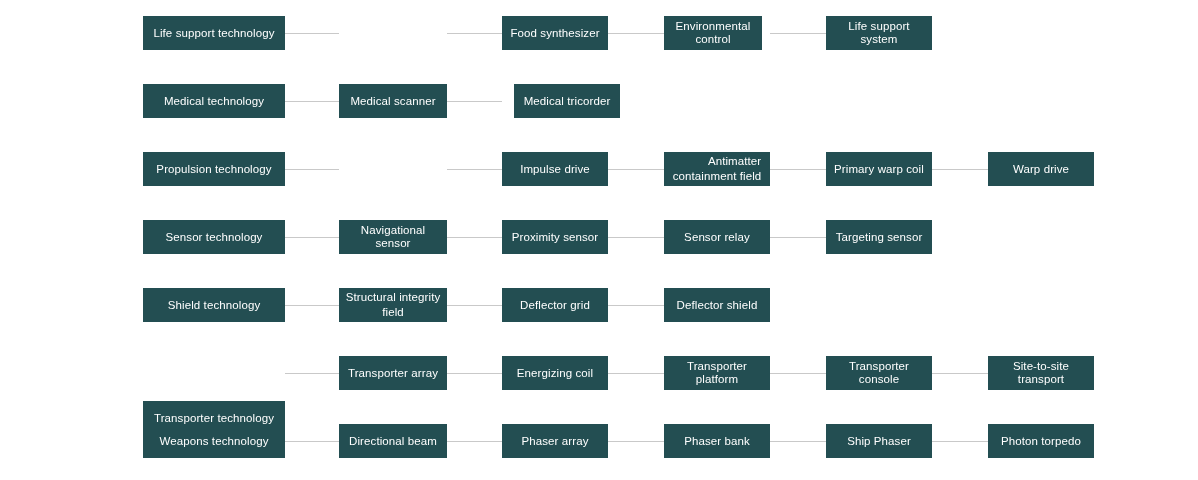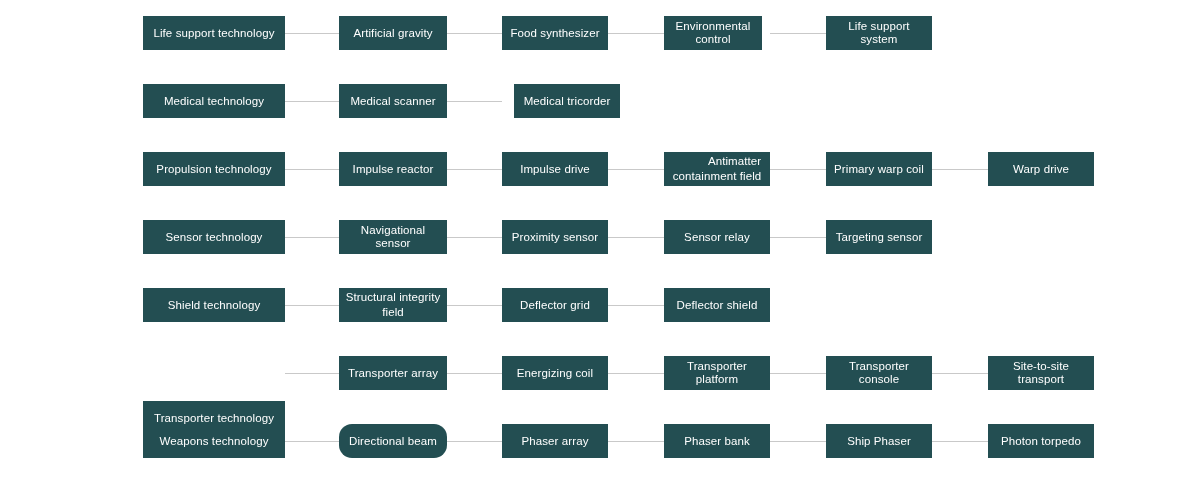--- a/index.html
+++ b/index.html
@@ -54,39 +54,37 @@
     background: #c9c9c9;
   }
 </style>
 </head>
 <body>
 
 <div id="diagram">
     <div class="row" style="top: 16px;">
       <div class="node" style="left: 143px; width: 142px;">Life support technology</div>
       <div class="connector" style="left: 285px; width: 54px;"></div>
-      <div class="node" style="left: 339px; width: 108px;">Artificial gravity</div>
       <div class="connector" style="left: 447px; width: 55px;"></div>
       <div class="node" style="left: 502px; width: 106px;">Food synthesizer</div>
       <div class="connector" style="left: 608px; width: 56px;"></div>
       <div class="node" style="left: 664px; width: 98px;">Environmental control</div>
       <div class="connector" style="left: 770px; width: 56px;"></div>
       <div class="node" style="left: 826px; width: 106px;">Life support system</div>
     </div>
     <div class="row" style="top: 84px;">
       <div class="node" style="left: 143px; width: 142px;">Medical technology</div>
       <div class="connector" style="left: 285px; width: 54px;"></div>
       <div class="node" style="left: 339px; width: 108px;">Medical scanner</div>
       <div class="connector" style="left: 447px; width: 55px;"></div>
       <div class="node" style="left: 502px; width: 106px; margin-left: 12px;">Medical tricorder</div>
     </div>
     <div class="row" style="top: 152px;">
       <div class="node" style="left: 143px; width: 142px;">Propulsion technology</div>
       <div class="connector" style="left: 285px; width: 54px;"></div>
-      <div class="node" style="left: 339px; width: 108px;">Impulse reactor</div>
       <div class="connector" style="left: 447px; width: 55px;"></div>
       <div class="node" style="left: 502px; width: 106px;">Impulse drive</div>
       <div class="connector" style="left: 608px; width: 56px;"></div>
       <div class="node two-line" style="left: 664px; width: 106px; text-align: right;">Antimatter<br>containment field</div>
       <div class="connector" style="left: 770px; width: 56px;"></div>
       <div class="node" style="left: 826px; width: 106px;">Primary warp coil</div>
       <div class="connector" style="left: 932px; width: 56px;"></div>
       <div class="node" style="left: 988px; width: 106px;">Warp drive</div>
     </div>
     <div class="row" style="top: 220px;">
@@ -118,21 +116,21 @@
       <div class="connector" style="left: 608px; width: 56px;"></div>
       <div class="node" style="left: 664px; width: 106px;">Transporter platform</div>
       <div class="connector" style="left: 770px; width: 56px;"></div>
       <div class="node" style="left: 826px; width: 106px;">Transporter console</div>
       <div class="connector" style="left: 932px; width: 56px;"></div>
       <div class="node" style="left: 988px; width: 106px;">Site-to-site transport</div>
     </div>
     <div class="row" style="top: 424px;">
       <div class="node" style="left: 143px; width: 142px;">Weapons technology</div>
       <div class="connector" style="left: 285px; width: 54px;"></div>
-      <div class="node" style="left: 339px; width: 108px; border-radius: 13px;">Directional beam</div>
+      <div class="node" style="left: 339px; width: 108px;">Directional beam</div>
       <div class="connector" style="left: 447px; width: 55px;"></div>
       <div class="node" style="left: 502px; width: 106px;">Phaser array</div>
       <div class="connector" style="left: 608px; width: 56px;"></div>
       <div class="node" style="left: 664px; width: 106px;">Phaser bank</div>
       <div class="connector" style="left: 770px; width: 56px;"></div>
       <div class="node" style="left: 826px; width: 106px;">Ship Phaser</div>
       <div class="connector" style="left: 932px; width: 56px;"></div>
       <div class="node" style="left: 988px; width: 106px;">Photon torpedo</div>
     </div>
   </div>

